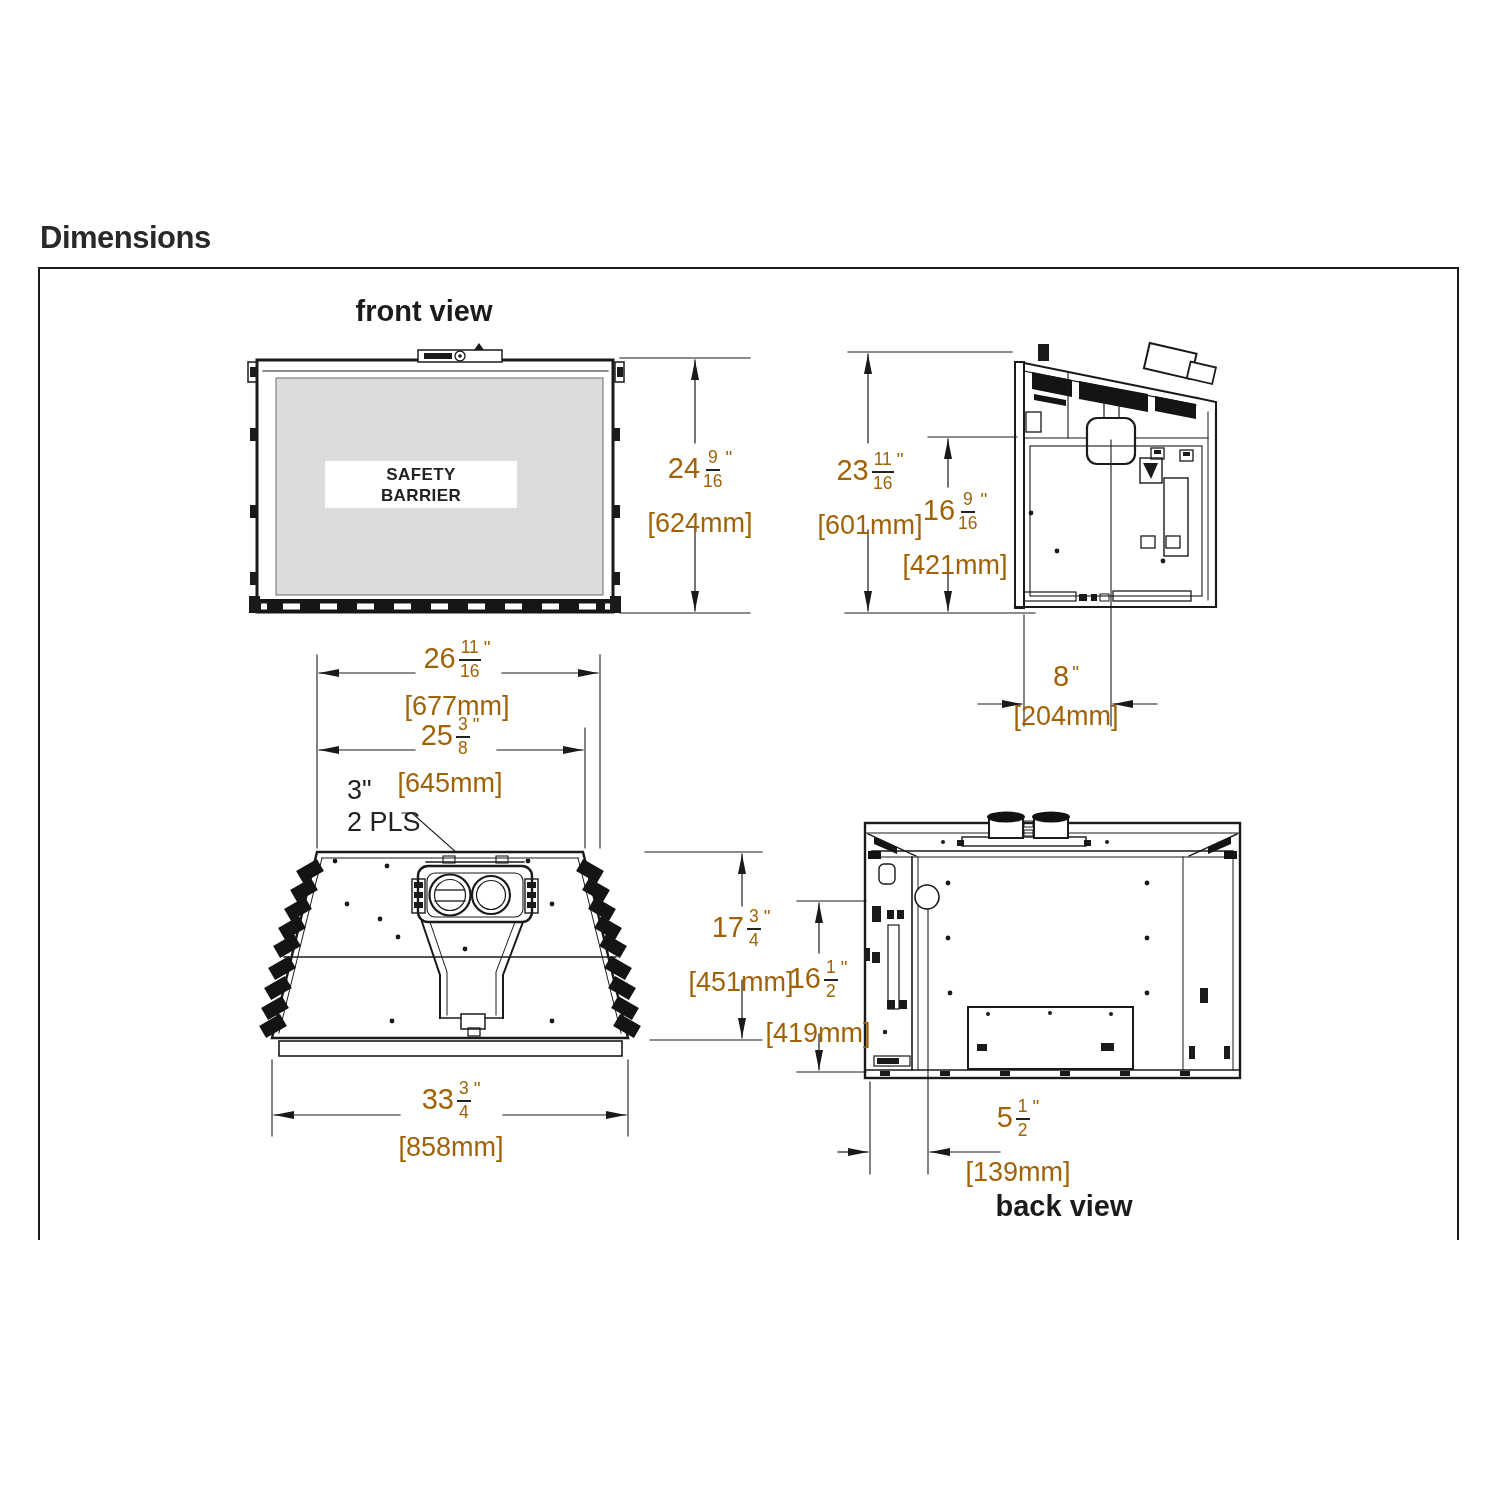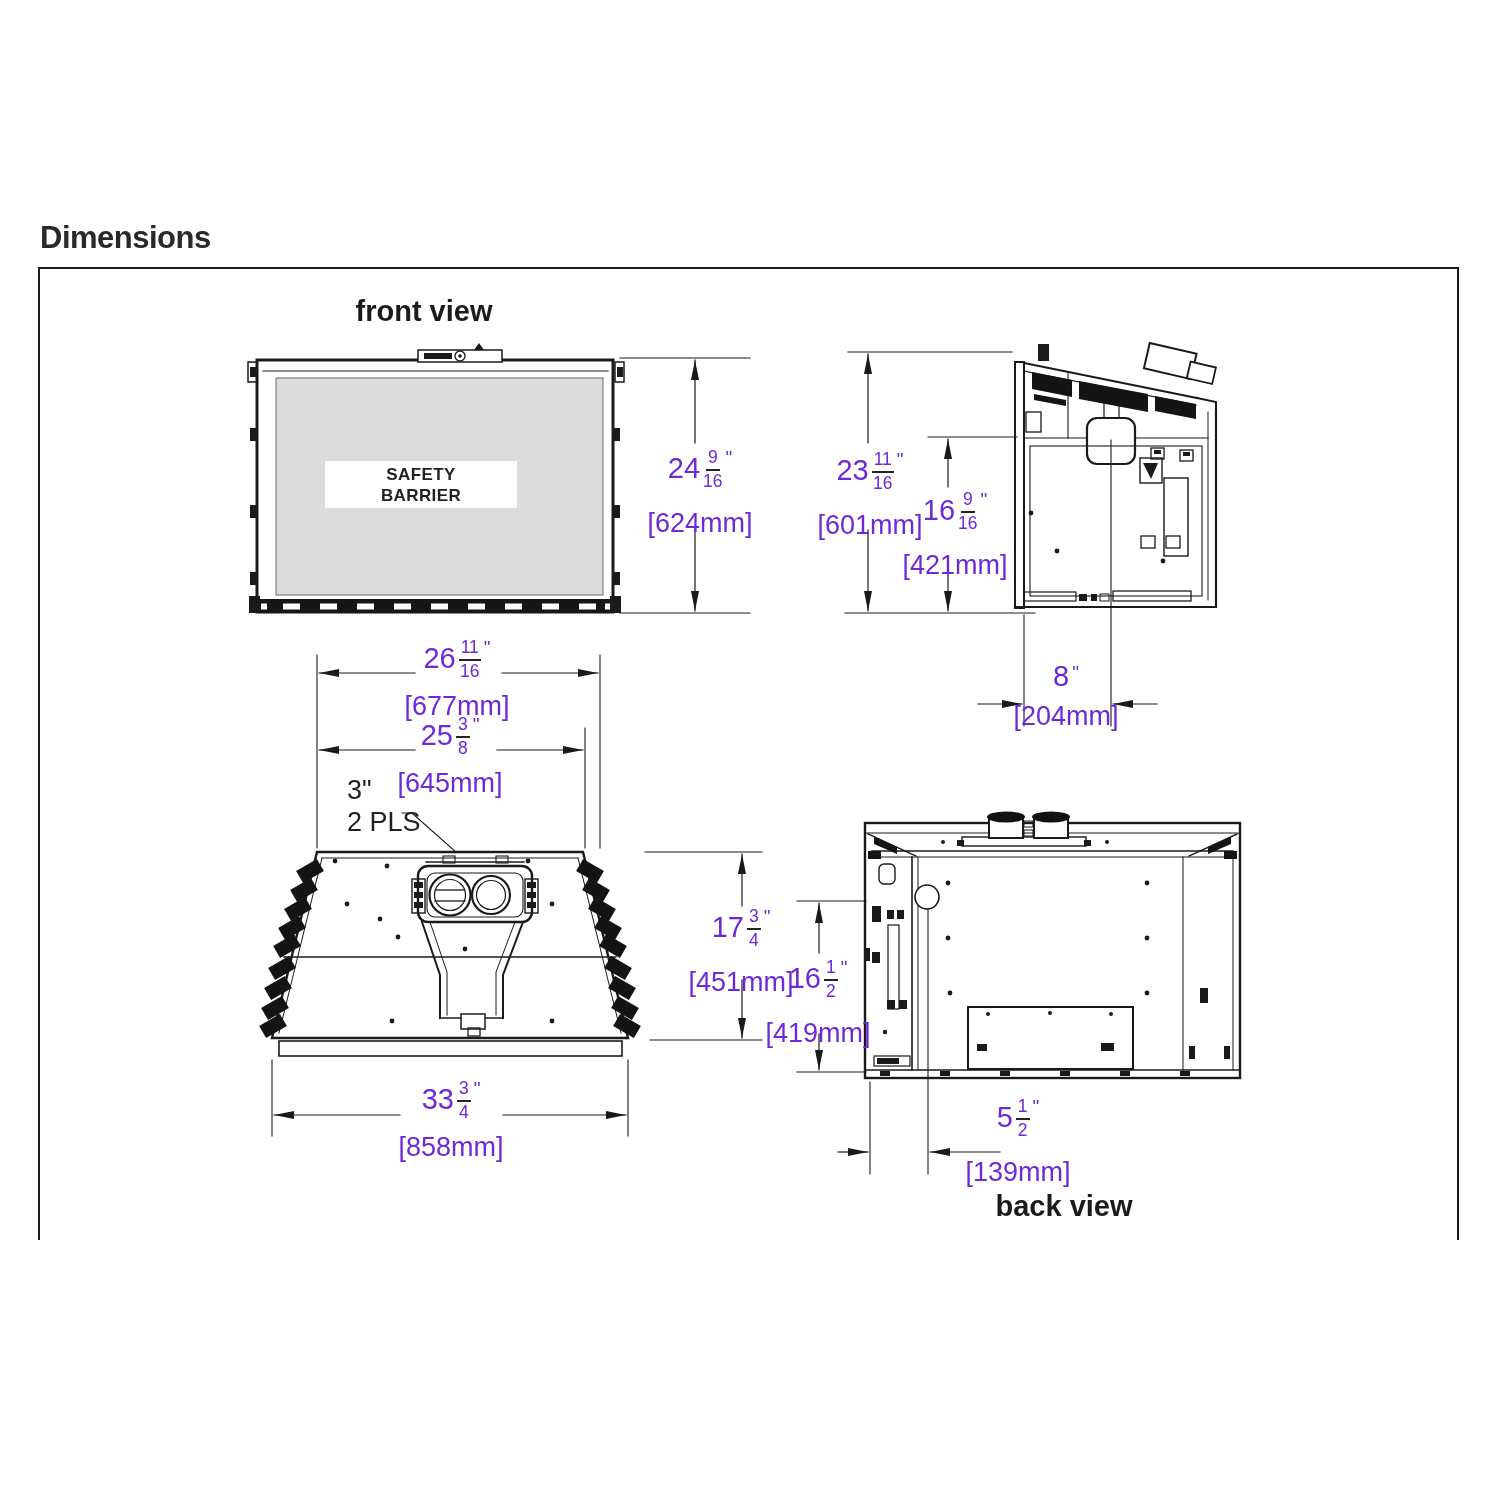--- a/index.html
+++ b/index.html
@@ -3,21 +3,21 @@
 <meta charset="utf-8">
 <style>
 *{margin:0;padding:0;box-sizing:border-box}
 html,body{width:1500px;height:1500px;background:#fff}
 body{font-family:"Liberation Sans",sans-serif;color:#1a1a1a;position:relative}
 .page{position:absolute;left:0;top:0;width:1500px;height:1240px;background:#fff;overflow:hidden}
 .title{position:absolute;left:40px;top:220px;font-size:31px;font-weight:700;color:#292929;letter-spacing:-.5px}
 .draw{position:absolute;left:0;top:0;width:1500px;height:1500px}
 .view-label{position:absolute;width:300px;text-align:center;font-size:29px;font-weight:700;color:#1b1b1b}
 .safety{position:absolute;left:325px;top:461px;width:192px;height:47px;background:#fff;display:flex;flex-direction:column;align-items:center;justify-content:center;font-weight:700;font-size:17px;line-height:21px;letter-spacing:.4px;color:#222}
-.dim{position:absolute;text-align:center;color:#6d28d9}
+.dim{position:absolute;text-align:center;color:#a16207}
 .in-row{display:flex;align-items:center;justify-content:center;font-size:29px;line-height:1;gap:3px;font-weight:400}
 .frac{display:inline-flex;flex-direction:column;align-items:center;font-size:17.5px;line-height:1.12;transform:translateY(1px)}
 .fnum{border-bottom:2px solid #222;padding:0 2px 1px}
 .fden{padding-top:1px}
 .inmark{font-size:19px;line-height:1;align-self:flex-start;margin-top:1px}
 .mm-row{font-size:27px;line-height:1;white-space:nowrap;margin-top:20px}
 .dim.gapline .mm-row{margin-top:13px}
 .note{position:absolute;font-size:27px;line-height:32px;color:#222;text-align:left}
 </style>
 </head>

